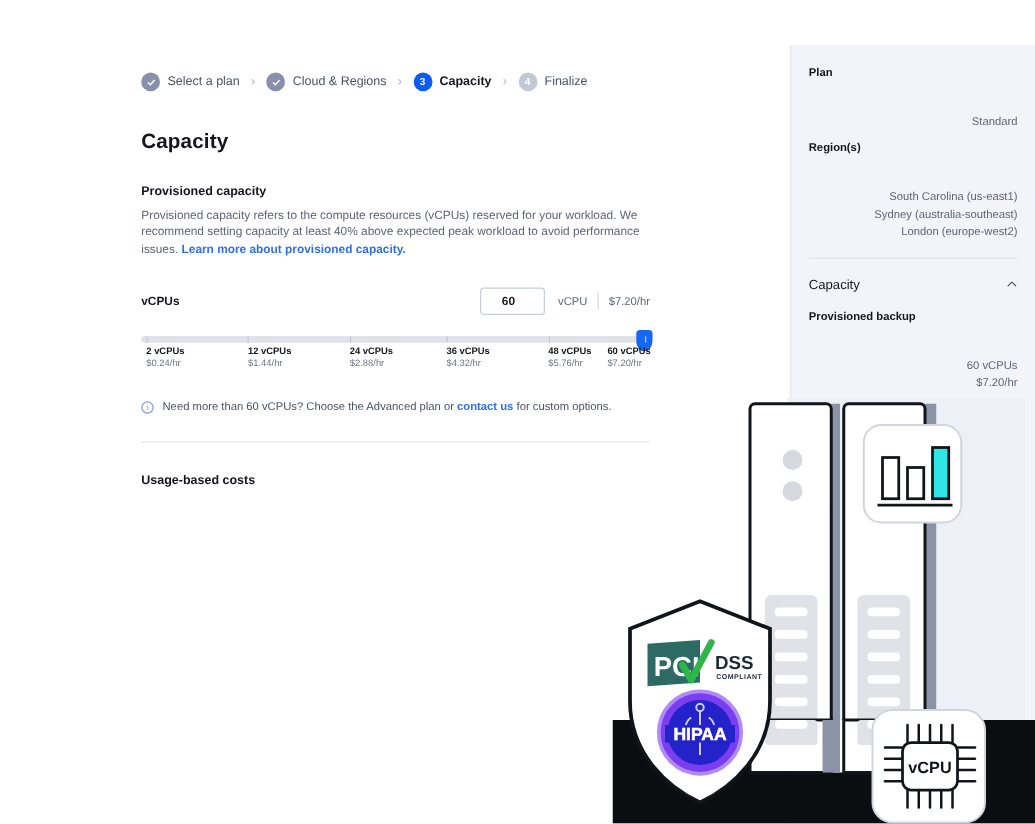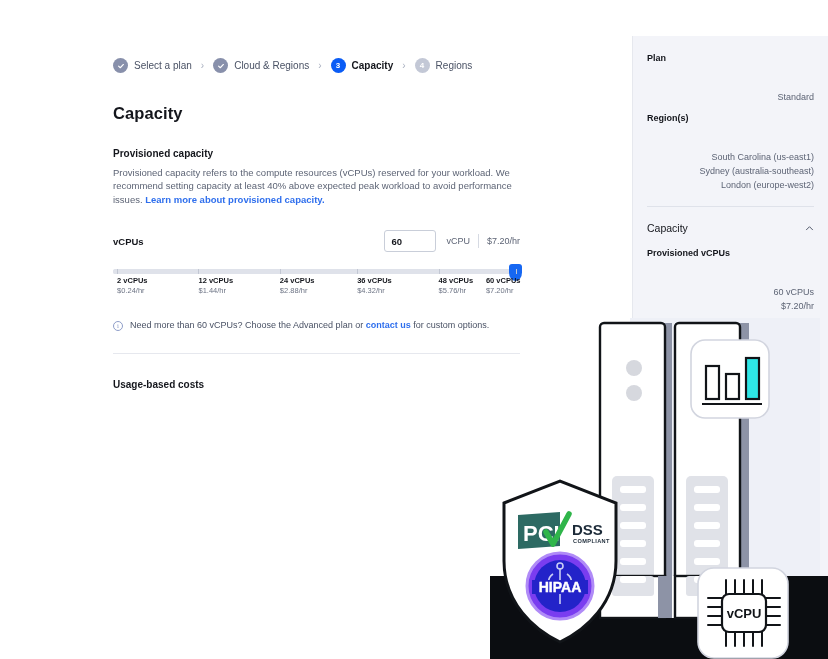--- a/index.html
+++ b/index.html
@@ -93,21 +93,21 @@
   .vcpu-row {
     display: flex; align-items: center;
     width: 407px; margin-top: 24px;
   }
   .vcpu-label { font-size: 9.5px; font-weight: bold; color: #14161c; }
   .vcpu-controls { margin-left: auto; display: flex; align-items: center; }
   .vcpu-input {
     width: 52px; height: 22px;
     border: 1px solid #c9ced9; border-radius: 3px;
     font-size: 9.5px; font-weight: bold; color: #14161c;
-    padding: 0 6px;
+    padding: 0 16px;
     font-family: "Liberation Sans", sans-serif;
     background: #fff;
   }
   .vcpu-unit { font-size: 9px; color: #5d6475; margin-left: 10px; }
   .vcpu-div { width: 1px; height: 14px; background: #d6dae3; margin: 0 8px; }
   .vcpu-rate { font-size: 9px; color: #5d6475; }
 
   
   .slider-wrap { position: relative; width: 407px; margin-top: 17px; }
   .slider-track {
@@ -244,21 +244,21 @@
       <span class="step-sep">›</span>
 
       <div class="step">
         <span class="step-badge badge-active">3</span>
         <span class="step-label active">Capacity</span>
       </div>
       <span class="step-sep">›</span>
 
       <div class="step">
         <span class="step-badge badge-future">4</span>
-        <span class="step-label">Regions</span>
+        <span class="step-label">Finalize</span>
       </div>
     </div>
 
     <div class="content">
       <h1 class="page-title">Capacity</h1>
 
       <div class="section-label">Provisioned capacity</div>
       <p class="section-desc">
         <span>Provisioned capacity refers to the compute resources (vCPUs) reserved for your workload. We recommend setting capacity at least 40% above expected peak workload to avoid performance issues.</span>
         <a class="link" href="#">Learn more about provisioned capacity.</a>
@@ -336,21 +336,21 @@
     <div class="side-head">
       <span class="side-title">Capacity</span>
       <span>
         <svg class="chev" viewBox="0 0 10 10" aria-hidden="true">
           <path d="M1.6 6.4 L5 3 L8.4 6.4" fill="none" stroke="#4a5265" stroke-width="1.05" stroke-linecap="round" stroke-linejoin="round"></path>
         </svg>
       </span>
     </div>
 
     <div class="kv">
-      <span class="kv-k">Provisioned vCPUs</span>
+      <span class="kv-k">Provisioned backup</span>
       <span class="kv-v" style="white-space:pre-line">60 vCPUs
 $7.20/hr</span>
     </div>
 
     <div class="side-div"></div>
 
     <div class="est-row">
       <span class="est-label">Estimated cost</span>
       <span>
         <span class="est-val">~$5,256/mo</span>

